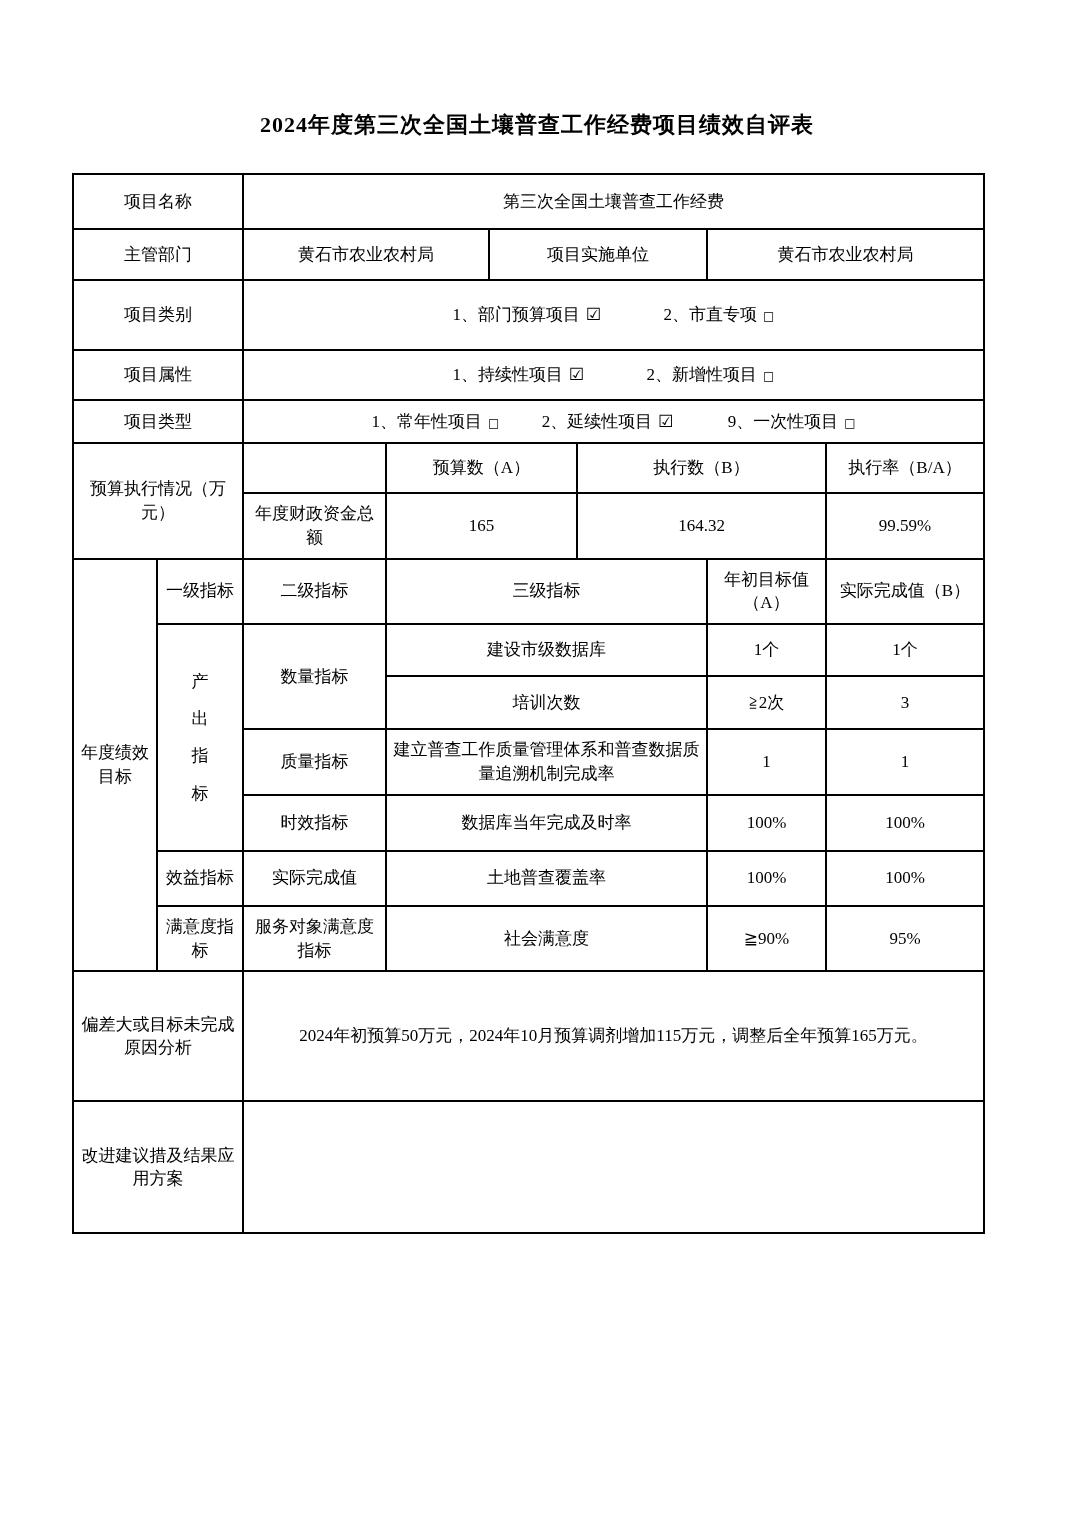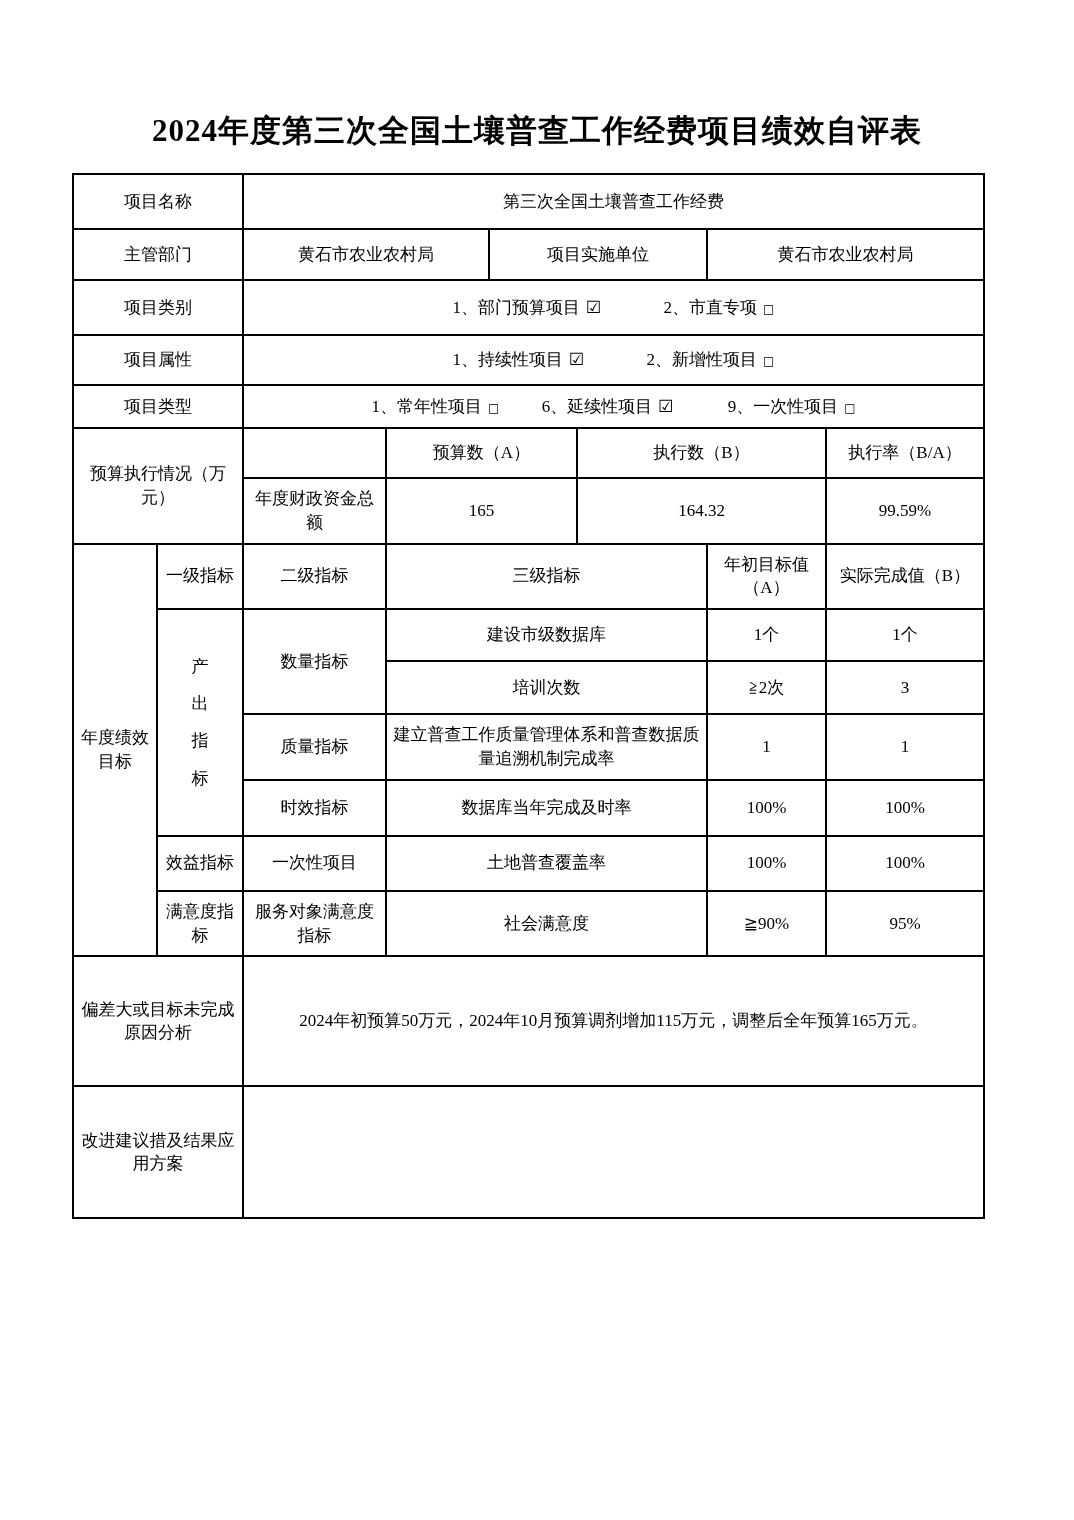--- a/index.html
+++ b/index.html
@@ -3,21 +3,21 @@
 <meta charset="utf-8">
 <style>
   html,body{margin:0;padding:0;background:#ffffff;}
   body{
     width:1074px;height:1520px;position:relative;
     font-family:"Liberation Serif","DejaVu Serif",serif;
     color:#000;
   }
   .title{
     position:absolute;top:110px;left:0;width:1074px;
-    text-align:center;font-size:31px;font-weight:bold;
+    text-align:center;font-size:22px;font-weight:bold;
     letter-spacing:1px;
   }
   table.main{
     position:absolute;top:173px;left:72px;
     border-collapse:collapse;table-layout:fixed;
     width:911px;
   }
   table.main td{
     border:2px solid #000;
     font-size:17px;line-height:1.4;
@@ -33,21 +33,21 @@
   .g38{margin-right:38px;}
   .g50{margin-right:50px;}
   .box{font-family:"DejaVu Sans",sans-serif;margin-left:6px;}
   .box.c{font-size:17px;}
   .box.u{font-size:12px;}
   .vert{
     display:inline-block;width:20px;word-break:break-all;
     line-height:2.2;text-align:center;
   }
   
-  tr.r1{height:55px;} tr.r2{height:51px;} tr.r3{height:55px;}
+  tr.r1{height:55px;} tr.r2{height:51px;} tr.r3{height:70px;}
   tr.r4{height:50px;} tr.r5{height:43px;} tr.r6{height:50px;}
   tr.r7{height:52px;} tr.r8{height:57px;} tr.r9{height:52px;}
   tr.r10{height:53px;} tr.r11{height:57px;} tr.r12{height:56px;}
   tr.r13{height:55px;} tr.r14{height:52px;} tr.r15{height:130px;}
   tr.r16{height:132px;}
 </style>
 </head>
 <body>
 
 <div class="title">2024年度第三次全国土壤普查工作经费项目绩效自评表</div>
@@ -90,21 +90,21 @@
     <td colspan="6" class="opts">
       <span class="opt g58"><span>1、持续性项目</span><span class="box c">☑</span></span>
       <span class="opt"><span>2、新增性项目</span><span class="box u">□</span></span>
     </td>
   </tr>
 
   <tr class="r5">
     <td colspan="2">项目类型</td>
     <td colspan="6" class="opts">
       <span class="opt g38"><span>1、常年性项目</span><span class="box u">□</span></span>
-      <span class="opt g50"><span>6、延续性项目</span><span class="box c">☑</span></span>
+      <span class="opt g50"><span>2、延续性项目</span><span class="box c">☑</span></span>
       <span class="opt"><span>9、一次性项目</span><span class="box u">□</span></span>
     </td>
   </tr>
 
   <tr class="r6">
     <td colspan="2" rowspan="2">预算执行情况（万元）</td>
     <td></td>
     <td colspan="2">预算数（A）</td>
     <td colspan="2">执行数（B）</td>
     <td>执行率（B/A）</td>
@@ -144,21 +144,21 @@
     <td>1</td>
   </tr>
   <tr class="r12">
     <td>时效指标</td>
     <td colspan="3" class="l3">数据库当年完成及时率</td>
     <td>100%</td>
     <td>100%</td>
   </tr>
   <tr class="r13">
     <td>效益指标</td>
-    <td>一次性项目</td>
+    <td>实际完成值</td>
     <td colspan="3" class="l3">土地普查覆盖率</td>
     <td>100%</td>
     <td>100%</td>
   </tr>
   <tr class="r14">
     <td>满意度指标</td>
     <td>服务对象满意度指标</td>
     <td colspan="3" class="l3">社会满意度</td>
     <td>≧90%</td>
     <td>95%</td>

